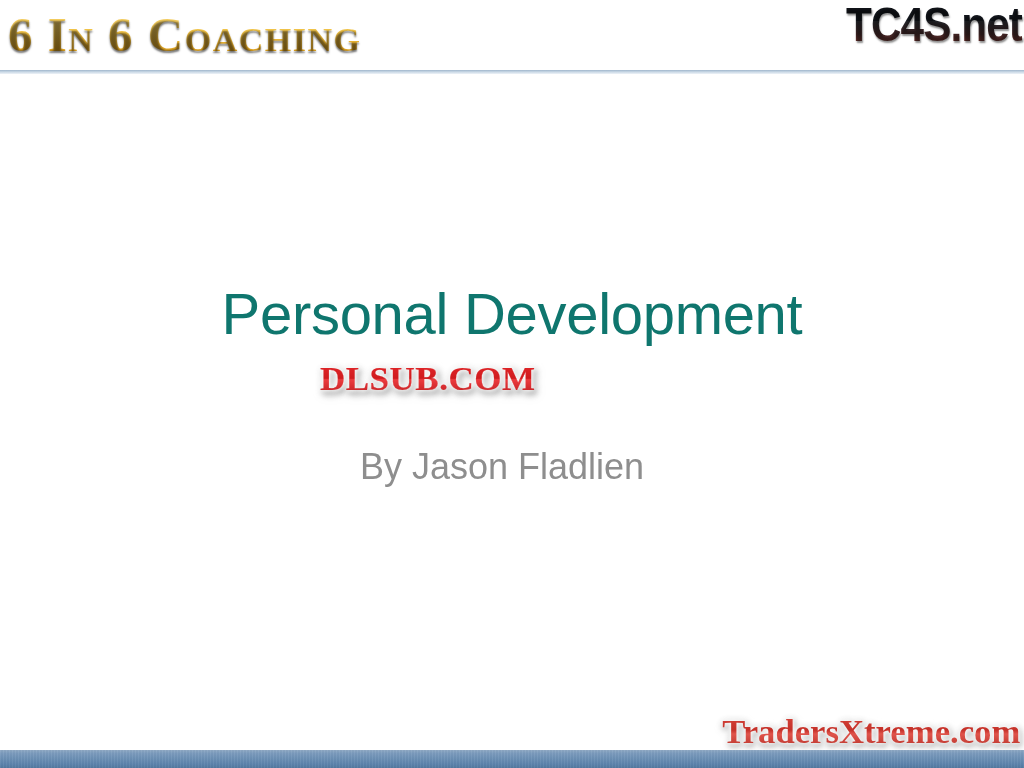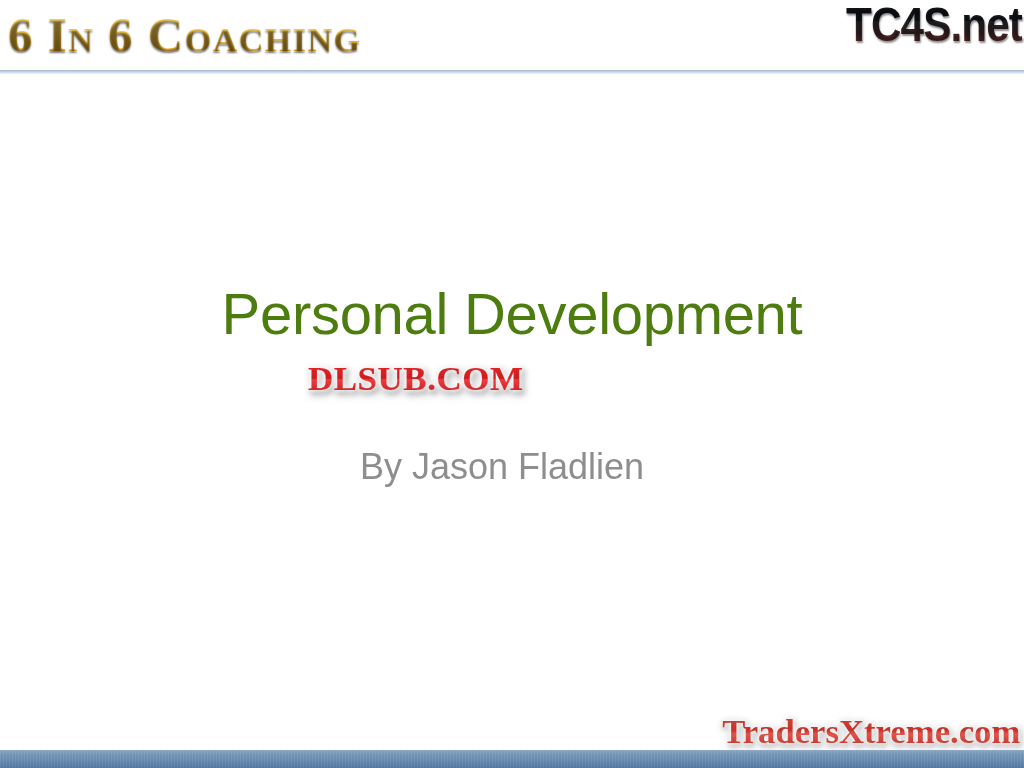--- a/index.html
+++ b/index.html
@@ -108,27 +108,27 @@
     left: 0;
     top: 282px;
     width: 1024px;
     text-align: center;
   }
   .slide-title {
     font-family: "Liberation Sans", sans-serif;
     font-size: 58px;
     line-height: 64px;
     font-weight: 400;
-    color: #4d7c0f;
+    color: #0f766e;
     letter-spacing: -0.3px;
   }
 
   .watermark-dlsub {
     position: absolute;
-    left: 0;
+    left: 12px;
     top: 361px;
     width: 832px;
     text-align: center;
     pointer-events: none;
   }
   .watermark-dlsub .wm-inner {
     display: inline-block;
     font-family: "Liberation Serif", serif;
     font-size: 33px;
     line-height: 36px;

